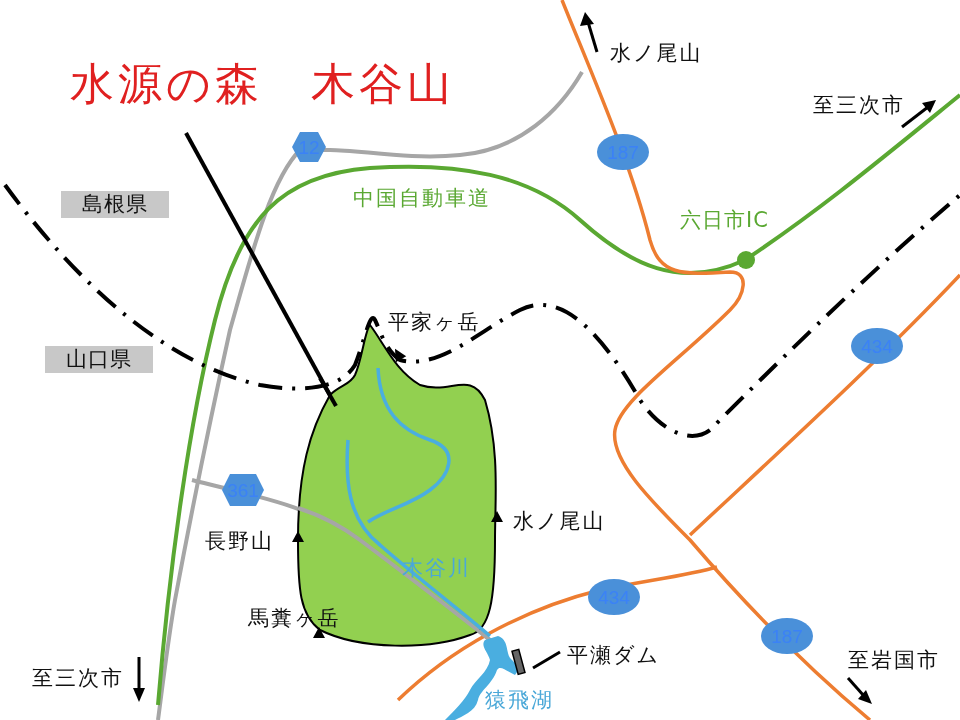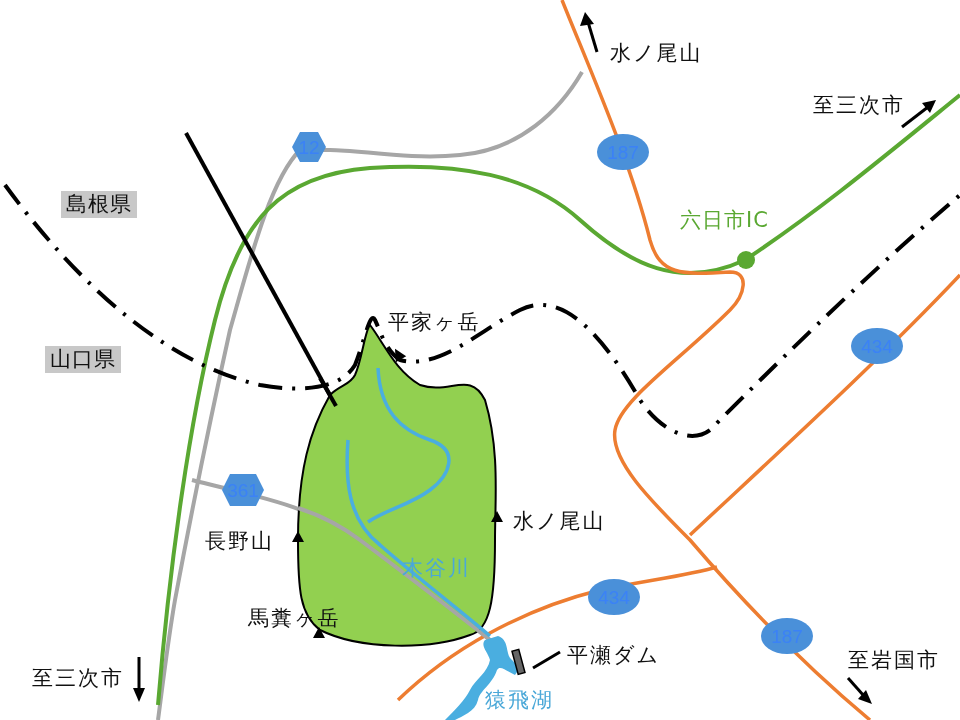--- a/index.html
+++ b/index.html
@@ -1,20 +1,20 @@
 <!DOCTYPE html>
 <html><head>
 <meta charset="utf-8">
 <style>
   html,body{margin:0;padding:0;background:#ffffff;}
   #map{position:relative;width:960px;height:720px;overflow:hidden;background:#fff;font-family:"DejaVu Sans","Liberation Sans",sans-serif;}
   svg{position:absolute;left:0;top:0;}
   .lbl{position:absolute;white-space:nowrap;font-size:21px;color:#111;line-height:1;letter-spacing:2px;}
   .title{position:absolute;left:70px;top:62px;font-size:44px;color:#e02020;letter-spacing:4px;white-space:nowrap;line-height:1;}
-  .pref{position:absolute;background:#c8c8c8;font-size:21px;color:#111;padding:3px 5px;line-height:1;letter-spacing:1px;}
+  .pref{position:absolute;background:#c8c8c8;font-size:21px;color:#111;padding:3px 21px;line-height:1;letter-spacing:1px;}
   .green{color:#5aa832;}
   .blue{color:#4aa8d8;}
   .shield{position:absolute;color:#3b82f6;font-size:19px;text-align:center;line-height:1;font-family:"Liberation Sans",sans-serif;}
 </style>
 </head>
 <body>
 
 <div id="map">
 <svg width="960" height="720" viewBox="0 0 960 720">
 
@@ -69,24 +69,26 @@
   </g>
 
   <polygon points="292,147 300,132 318,132 326,147 318,162 300,162" fill="#4a90d9"></polygon>
   <polygon points="222,490 230,474 256,474 264,490 256,506 230,506" fill="#4a90d9"></polygon>
   <ellipse cx="623" cy="152" rx="26" ry="18" fill="#4a90d9"></ellipse>
   <ellipse cx="877" cy="346" rx="26" ry="18" fill="#4a90d9"></ellipse>
   <ellipse cx="614" cy="597" rx="26" ry="18" fill="#4a90d9"></ellipse>
   <ellipse cx="787" cy="636" rx="26" ry="18" fill="#4a90d9"></ellipse>
 </svg>
 
+<div class="title">水源の森　木谷山</div>
 
 <div class="pref" style="left:61px;top:191px;">島根県</div>
 <div class="pref" style="left:45px;top:346px;">山口県</div>
 
+<div class="lbl green" style="left:353px;top:188px;">中国自動車道</div>
 <div class="lbl green" style="left:680px;top:210px;letter-spacing:1px;">六日市IC</div>
 
 <div class="lbl" style="left:610px;top:43px;">水ノ尾山</div>
 <div class="lbl" style="left:813px;top:95px;">至三次市</div>
 <div class="lbl" style="left:32px;top:668px;">至三次市</div>
 <div class="lbl" style="left:848px;top:650px;">至岩国市</div>
 
 <div class="lbl" style="left:388px;top:312px;">平家ヶ岳</div>
 <div class="lbl" style="left:205px;top:531px;">長野山</div>
 <div class="lbl" style="left:513px;top:511px;">水ノ尾山</div>

